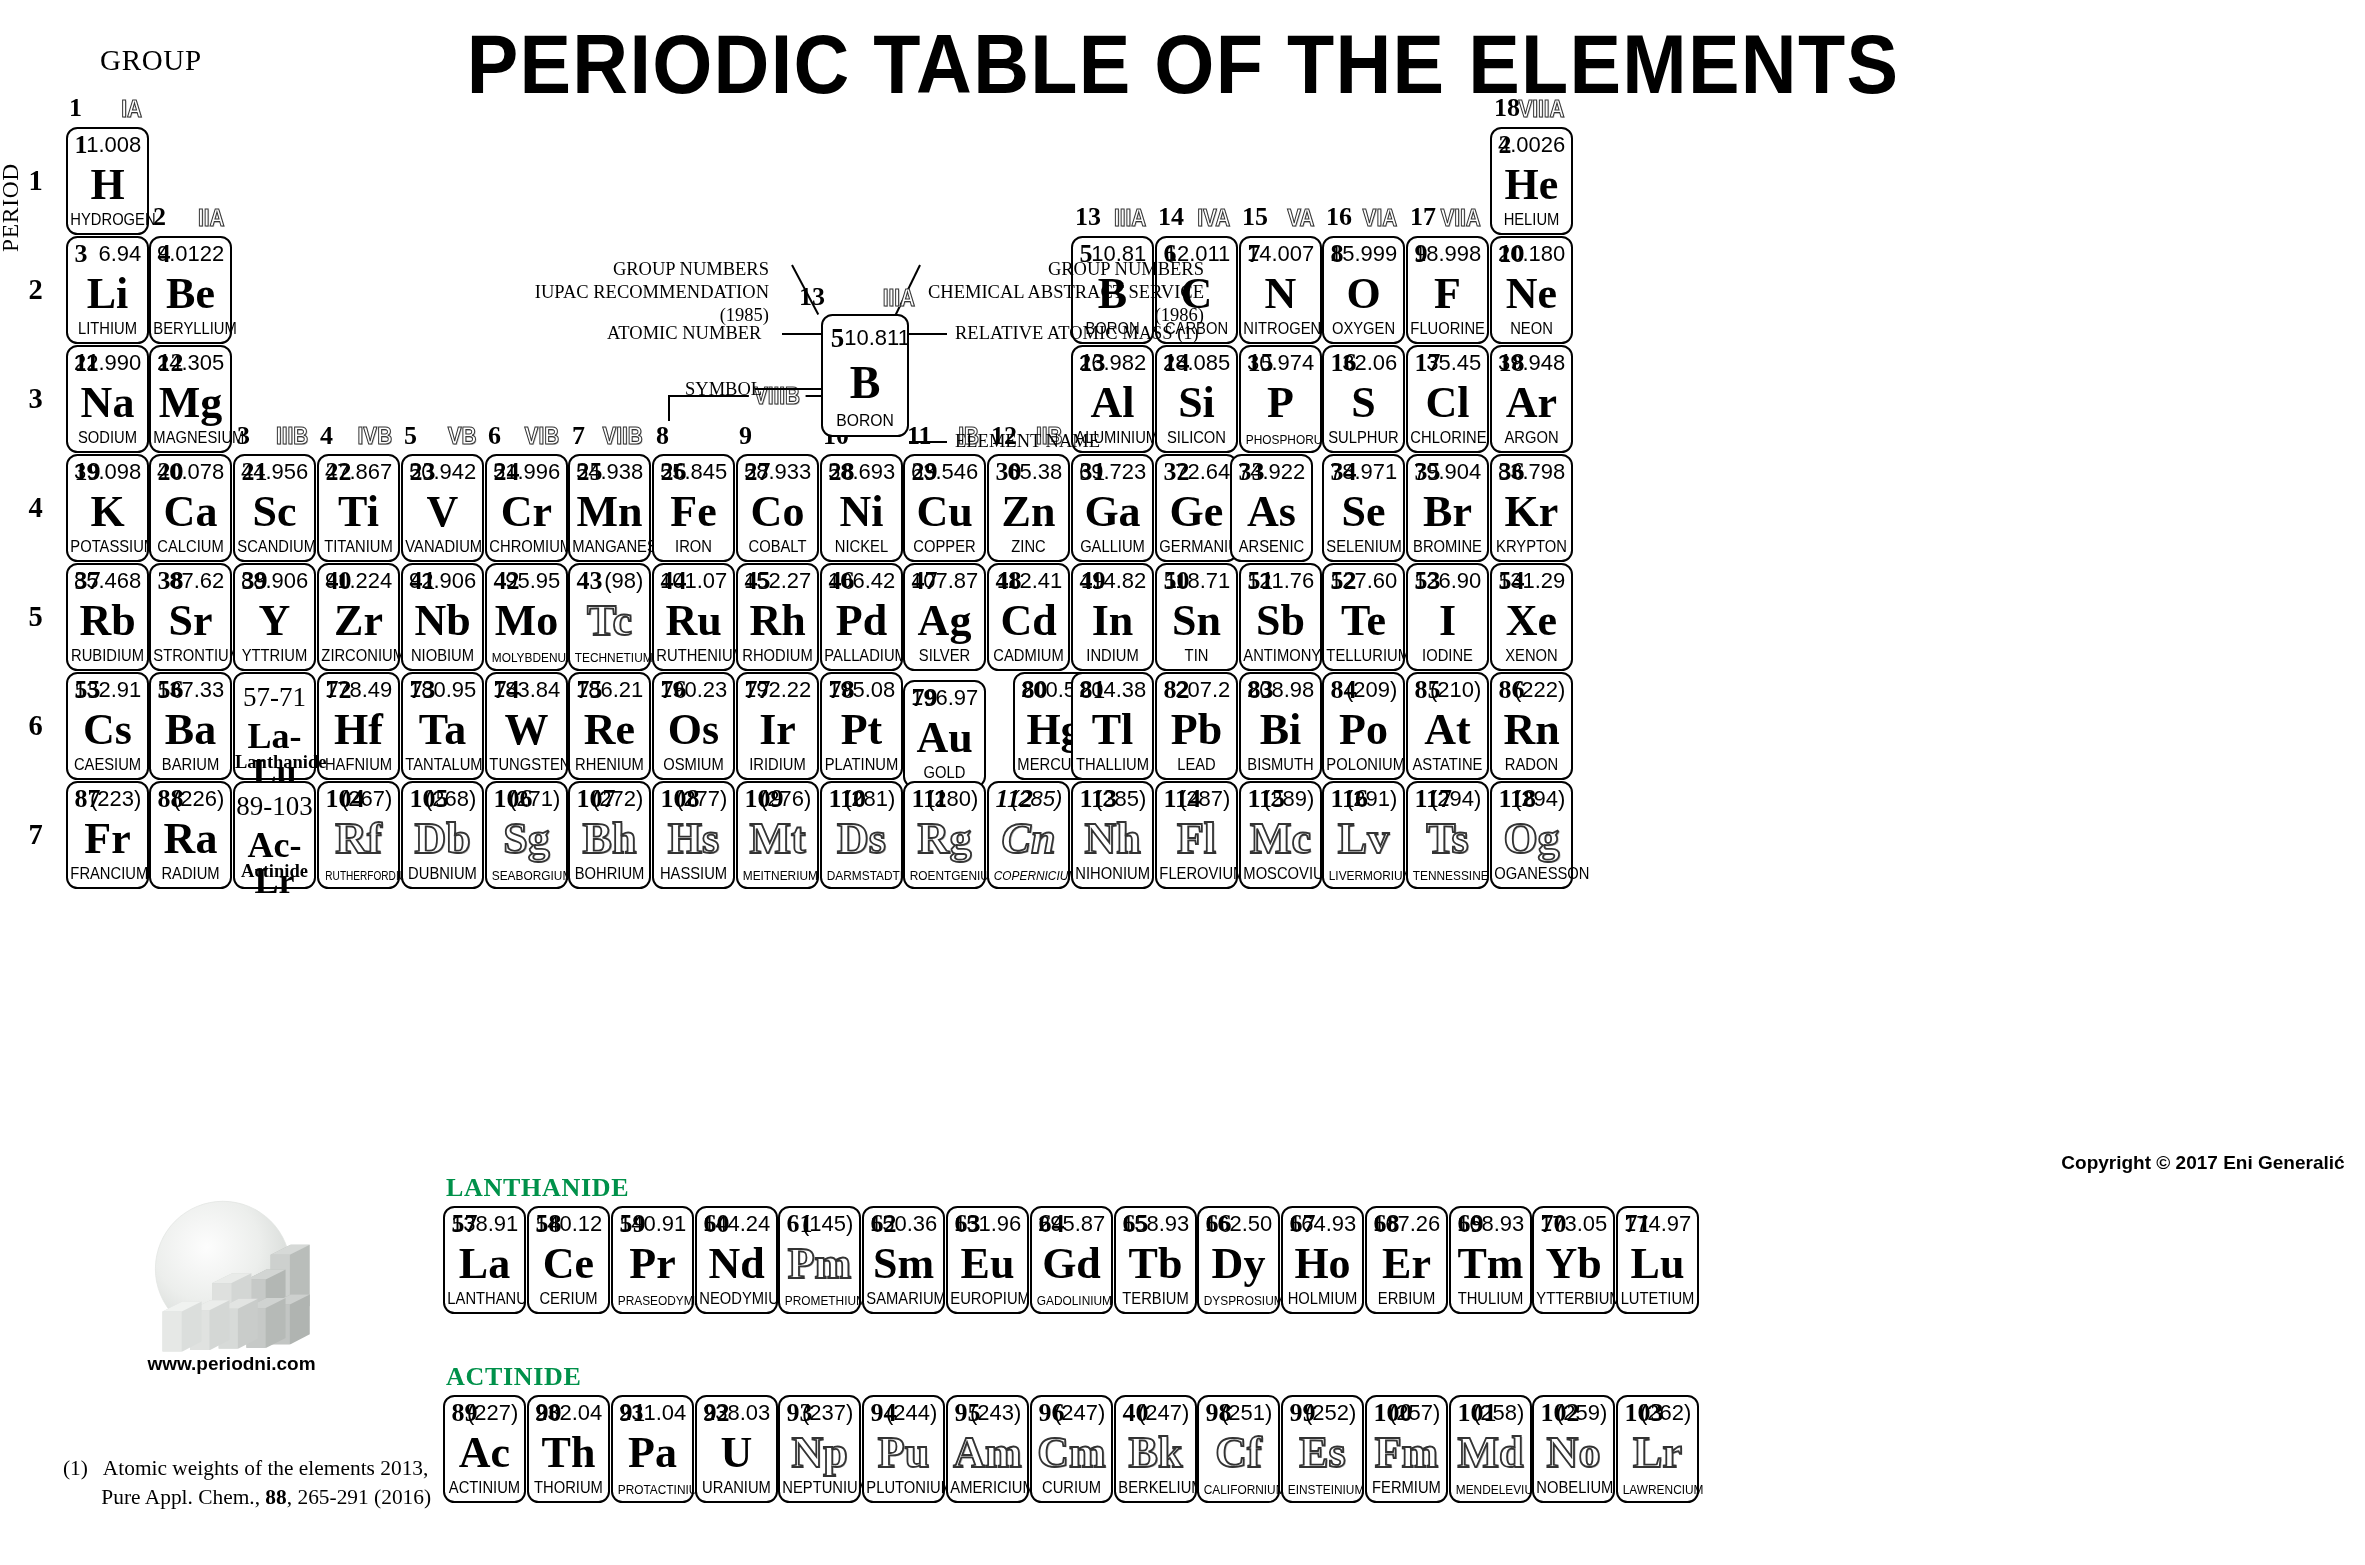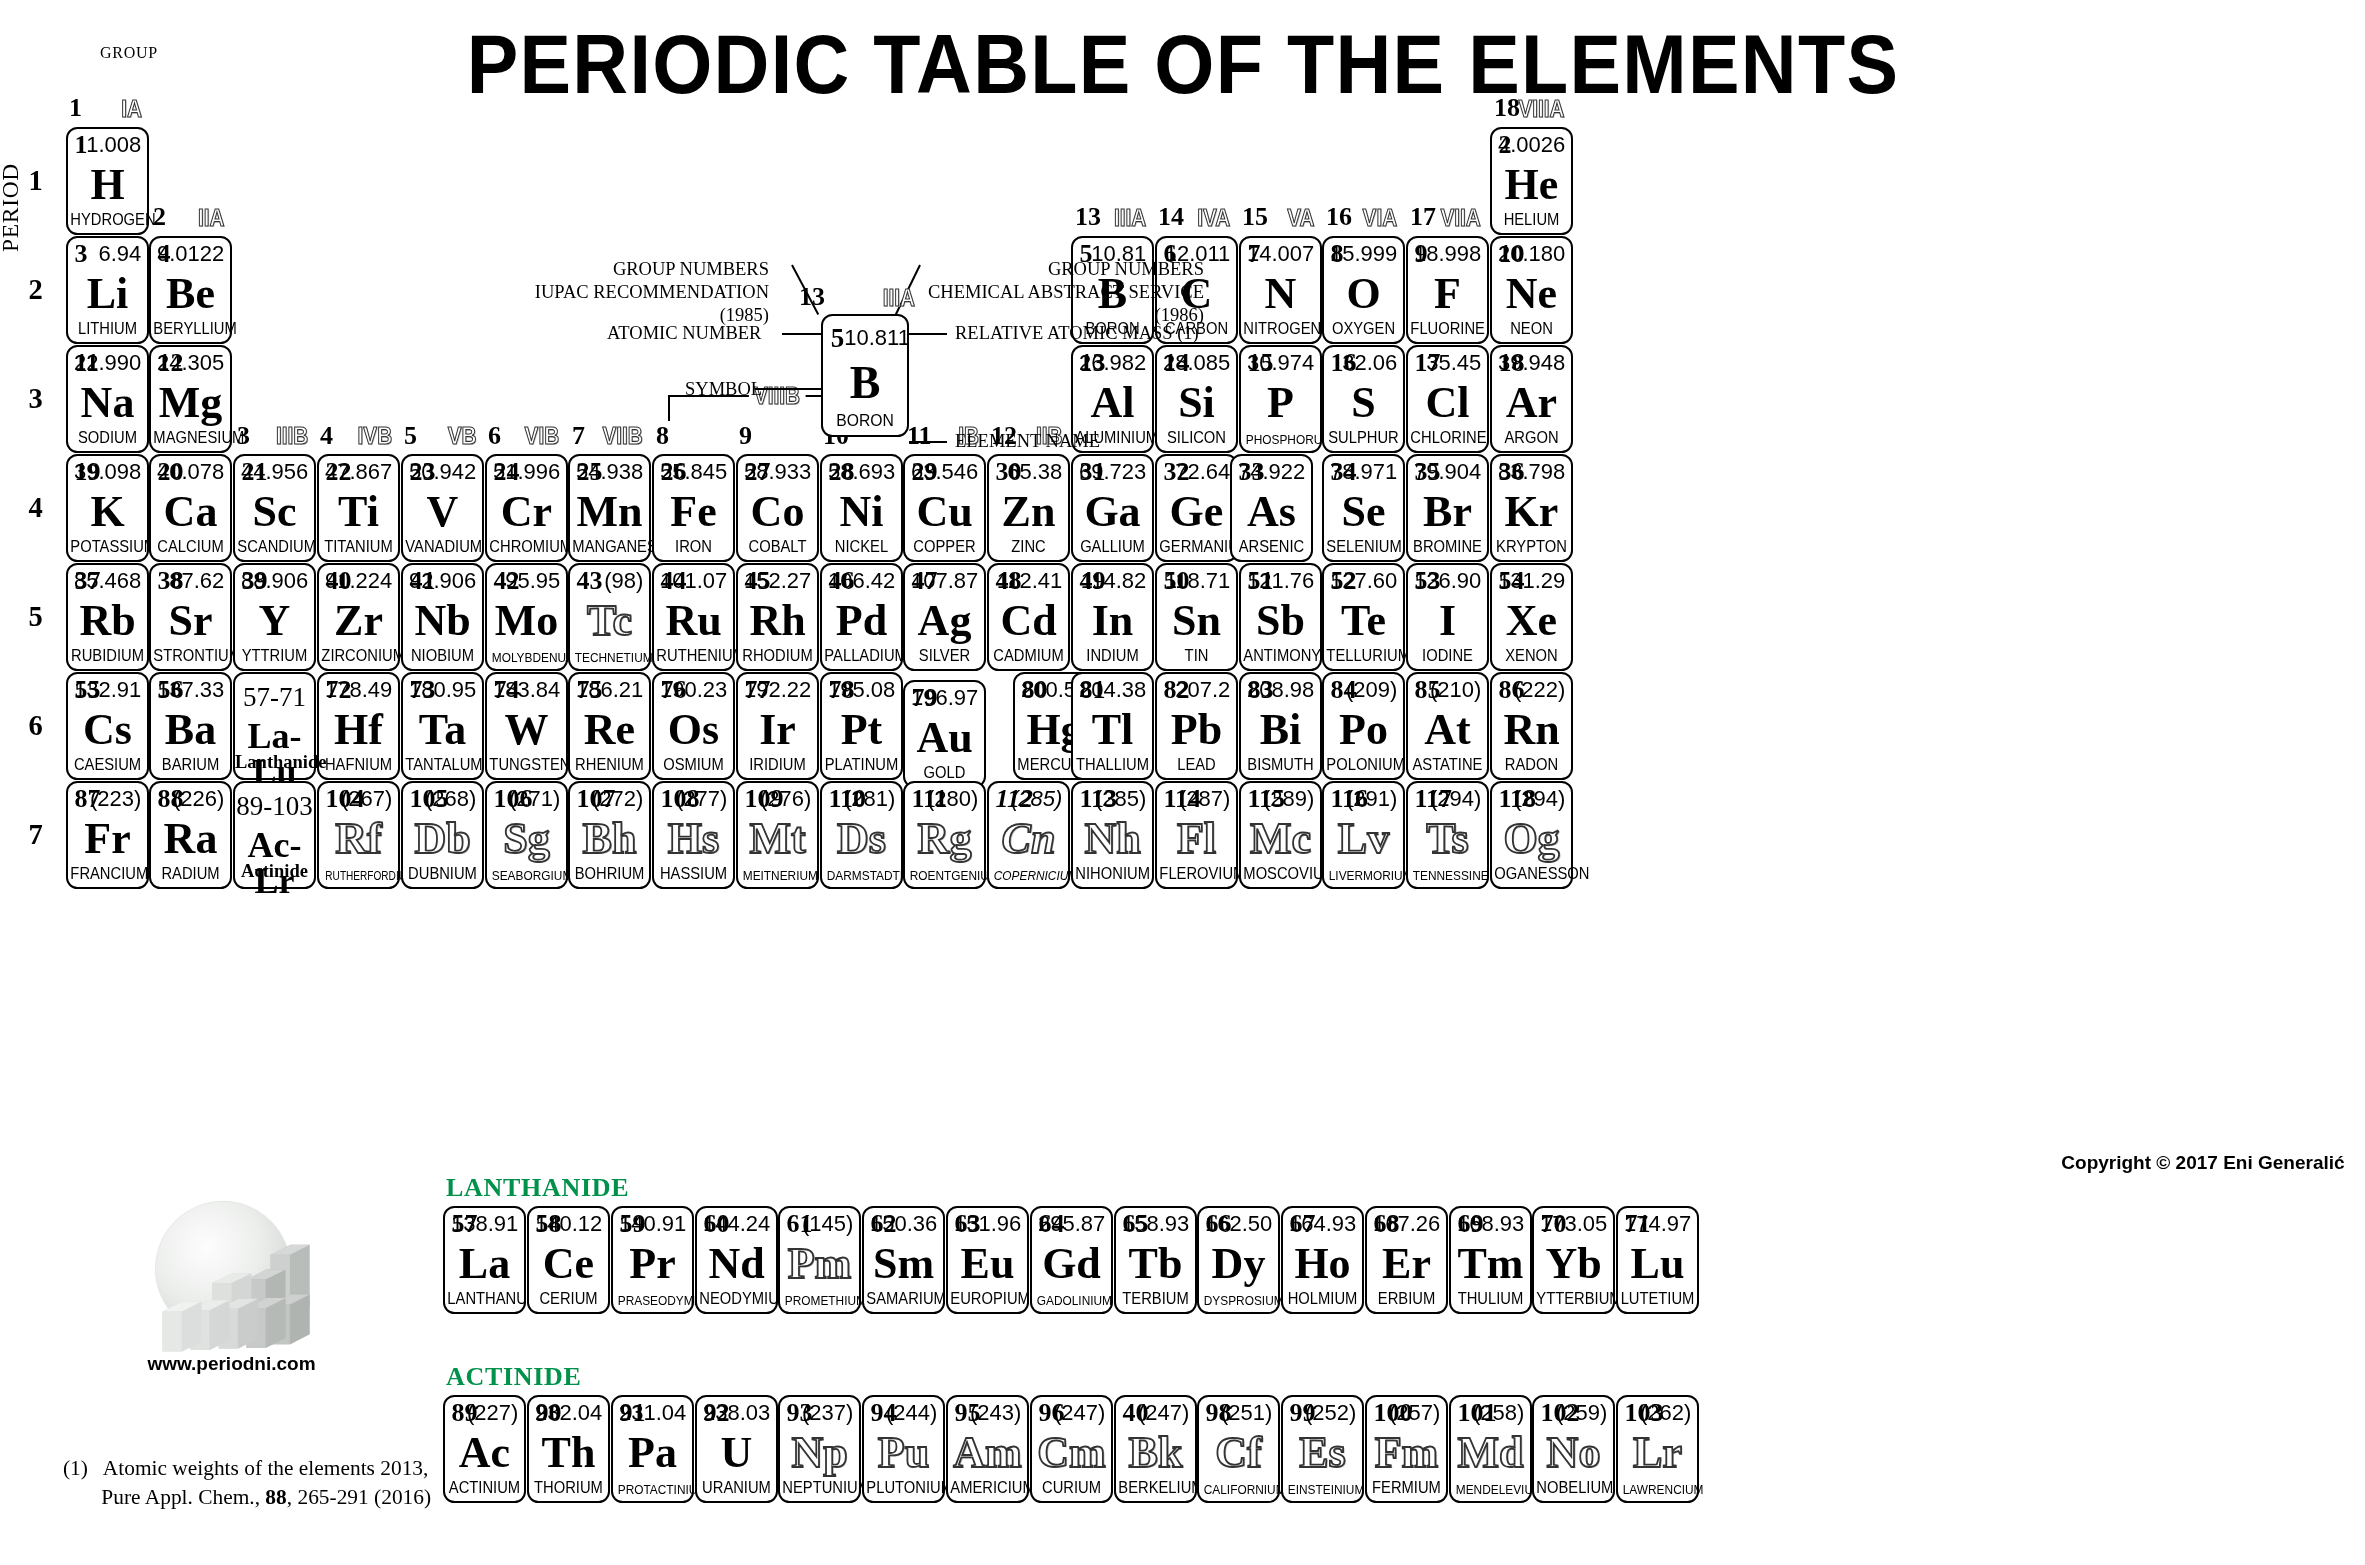--- a/index.html
+++ b/index.html
@@ -10,21 +10,21 @@
   #title{
     position:absolute; left:0; right:0; top:15.7px; text-align:center;
     font-family:"Liberation Sans",sans-serif;
     font-weight:bold; font-size:84px; letter-spacing:1.4px;
     transform:scaleX(0.92); transform-origin:center top;
     white-space:nowrap;
   }
 
   
   #group-caption{position:absolute;left:100px;top:44px;font-family:"Liberation Serif",serif;
-    font-size:16px;font-weight:normal;letter-spacing:0.7px;}
+    font-size:29px;font-weight:normal;letter-spacing:0.7px;}
   #period-caption{position:absolute;left:-34px;top:194px;font-family:"Liberation Serif",serif;
     font-size:23.5px;letter-spacing:0.7px;transform:rotate(-90deg);transform-origin:center;}
 
   
   .grid{position:absolute;}
   .cell{
     position:absolute;width:83px;height:108px;
     border:2.1px solid #000;border-radius:11.4px;background:#fff;box-sizing:border-box;
   }
   .cell .z{position:absolute;left:6.4px;top:2.9px;font-family:"Liberation Serif",serif;

